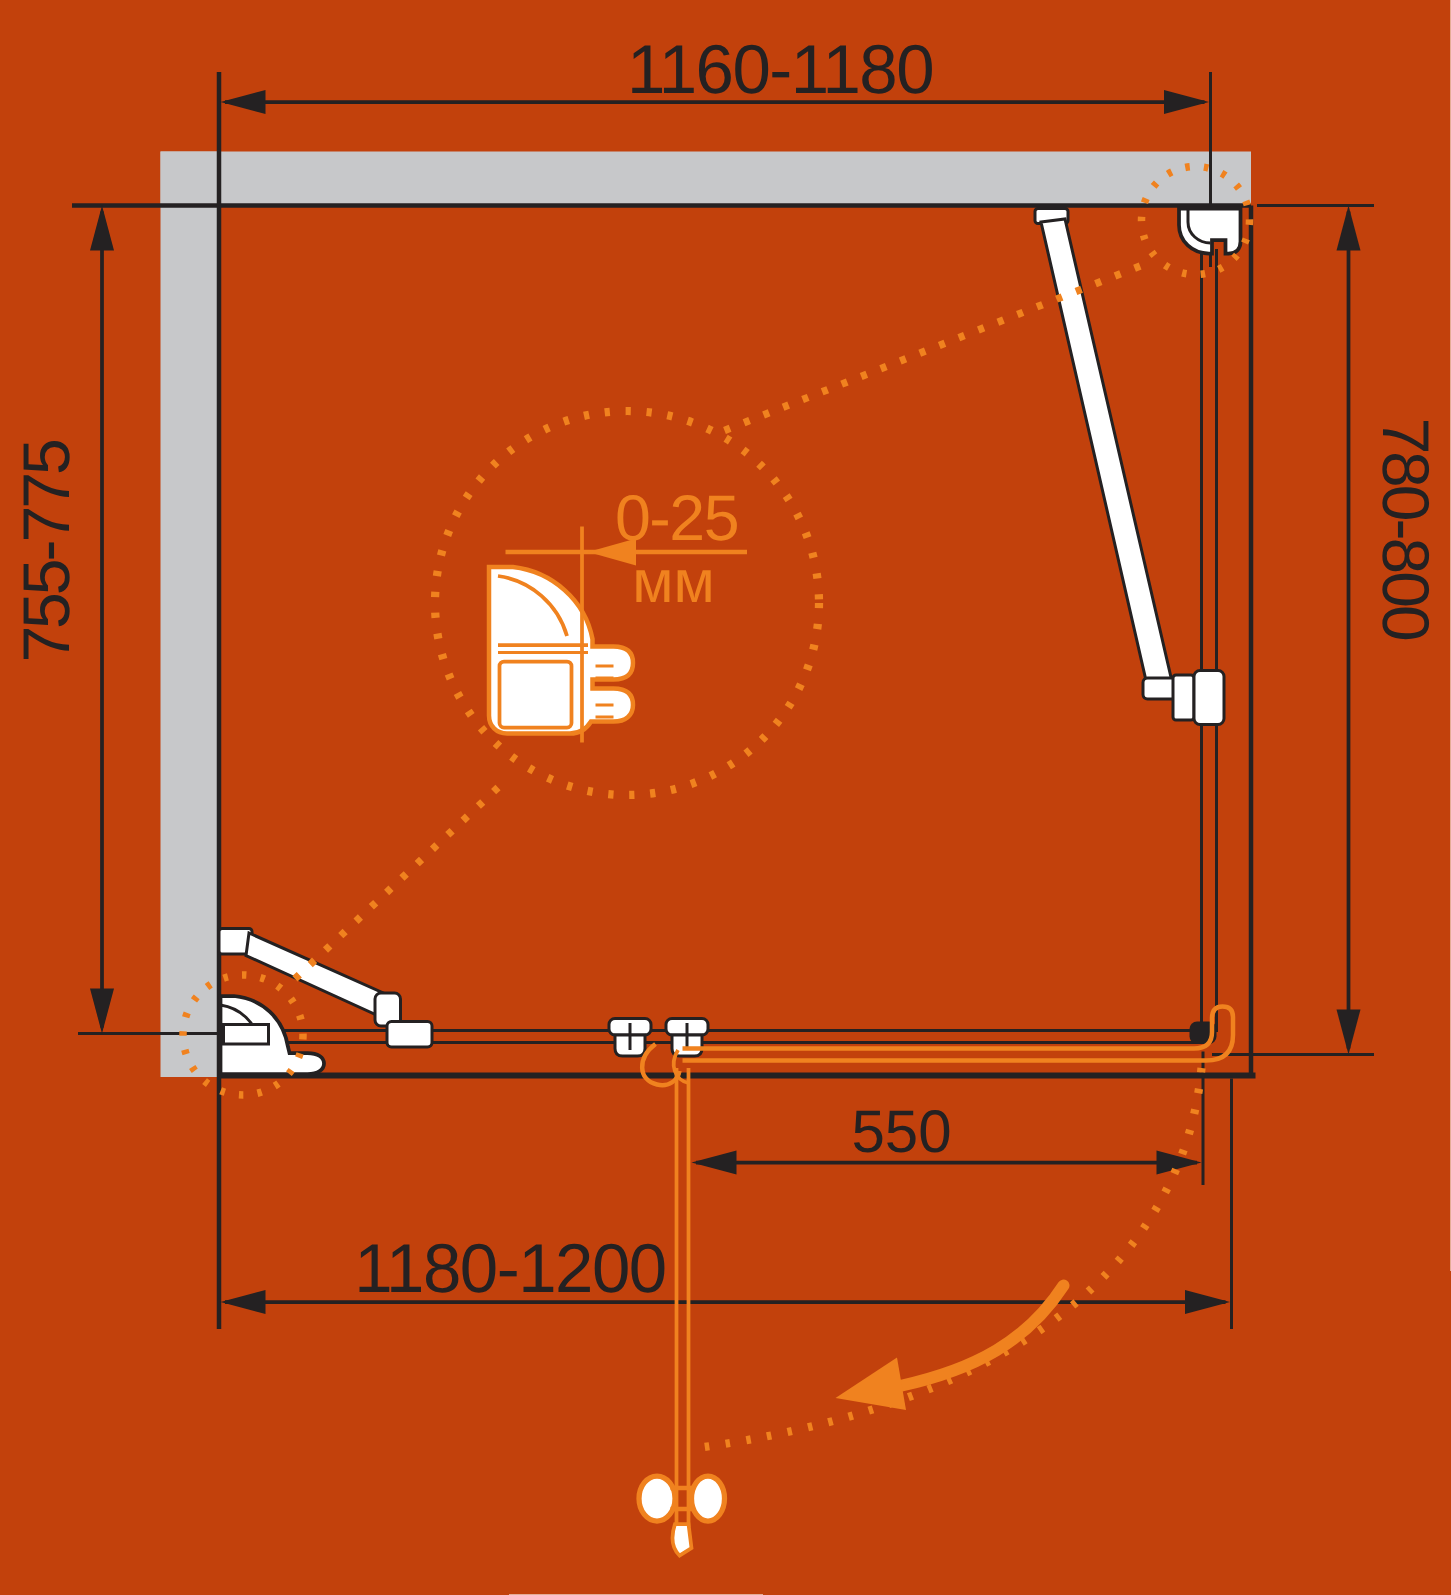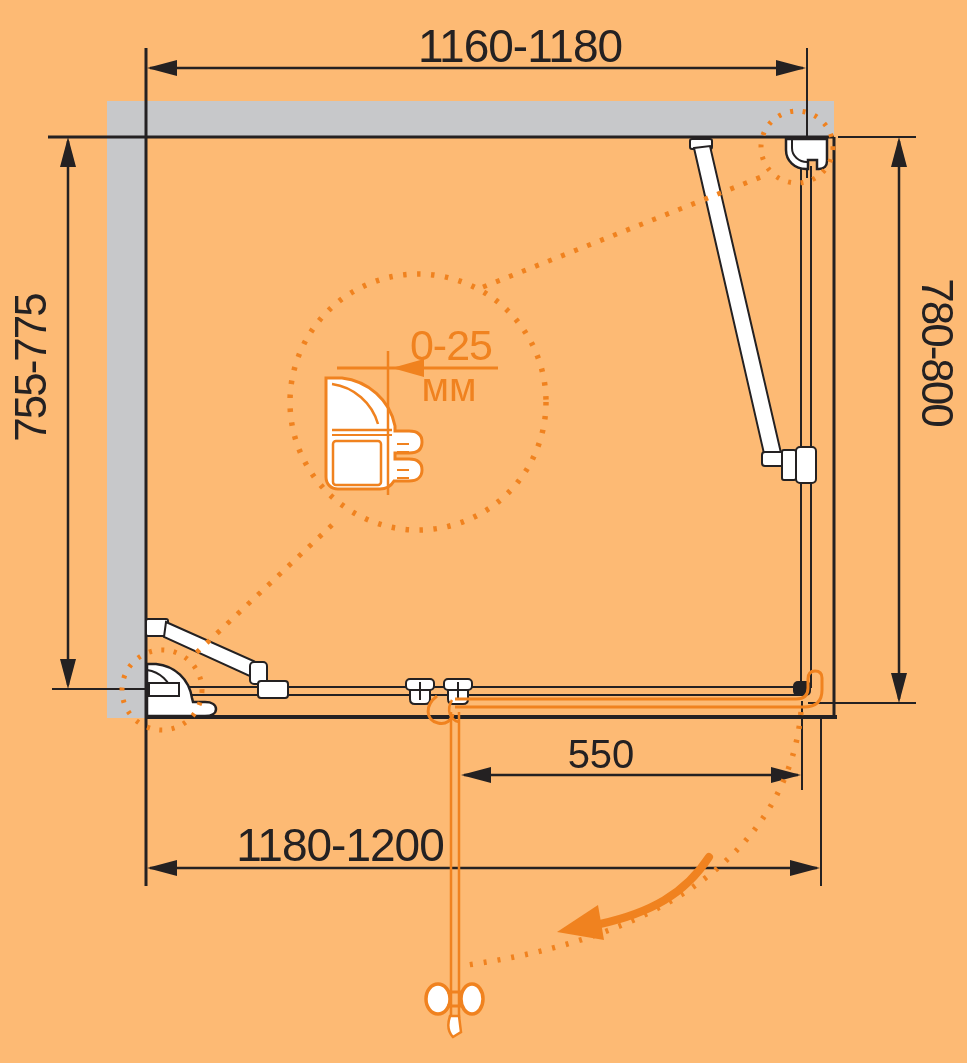--- a/index.html
+++ b/index.html
@@ -1,16 +1,16 @@
 <!DOCTYPE html>
 <html><head>
 <meta charset="utf-8">
 <style>
   html,body{margin:0;padding:0;background:#ffffff;}
-  .stage{position:relative;width:967px;height:1063px;background:#fdba74;overflow:hidden;
+  .stage{position:relative;width:967px;height:1063px;background:#c2410c;overflow:hidden;
          font-family:"Liberation Sans",sans-serif;}
   svg{position:absolute;left:0;top:0;}
   .dim-text{fill:#242122;font-size:46px;letter-spacing:-1px;}
   .dim-text-v{fill:#242122;font-size:44px;letter-spacing:-2px;}
   .dim-text-s{fill:#242122;font-size:40px;}
   .org-text{fill:#F0821F;font-size:43px;letter-spacing:-1px;}
   .org-text-s{fill:#F0821F;font-size:40px;}
   text{font-family:"Liberation Sans",sans-serif;}
 </style>
 </head>

